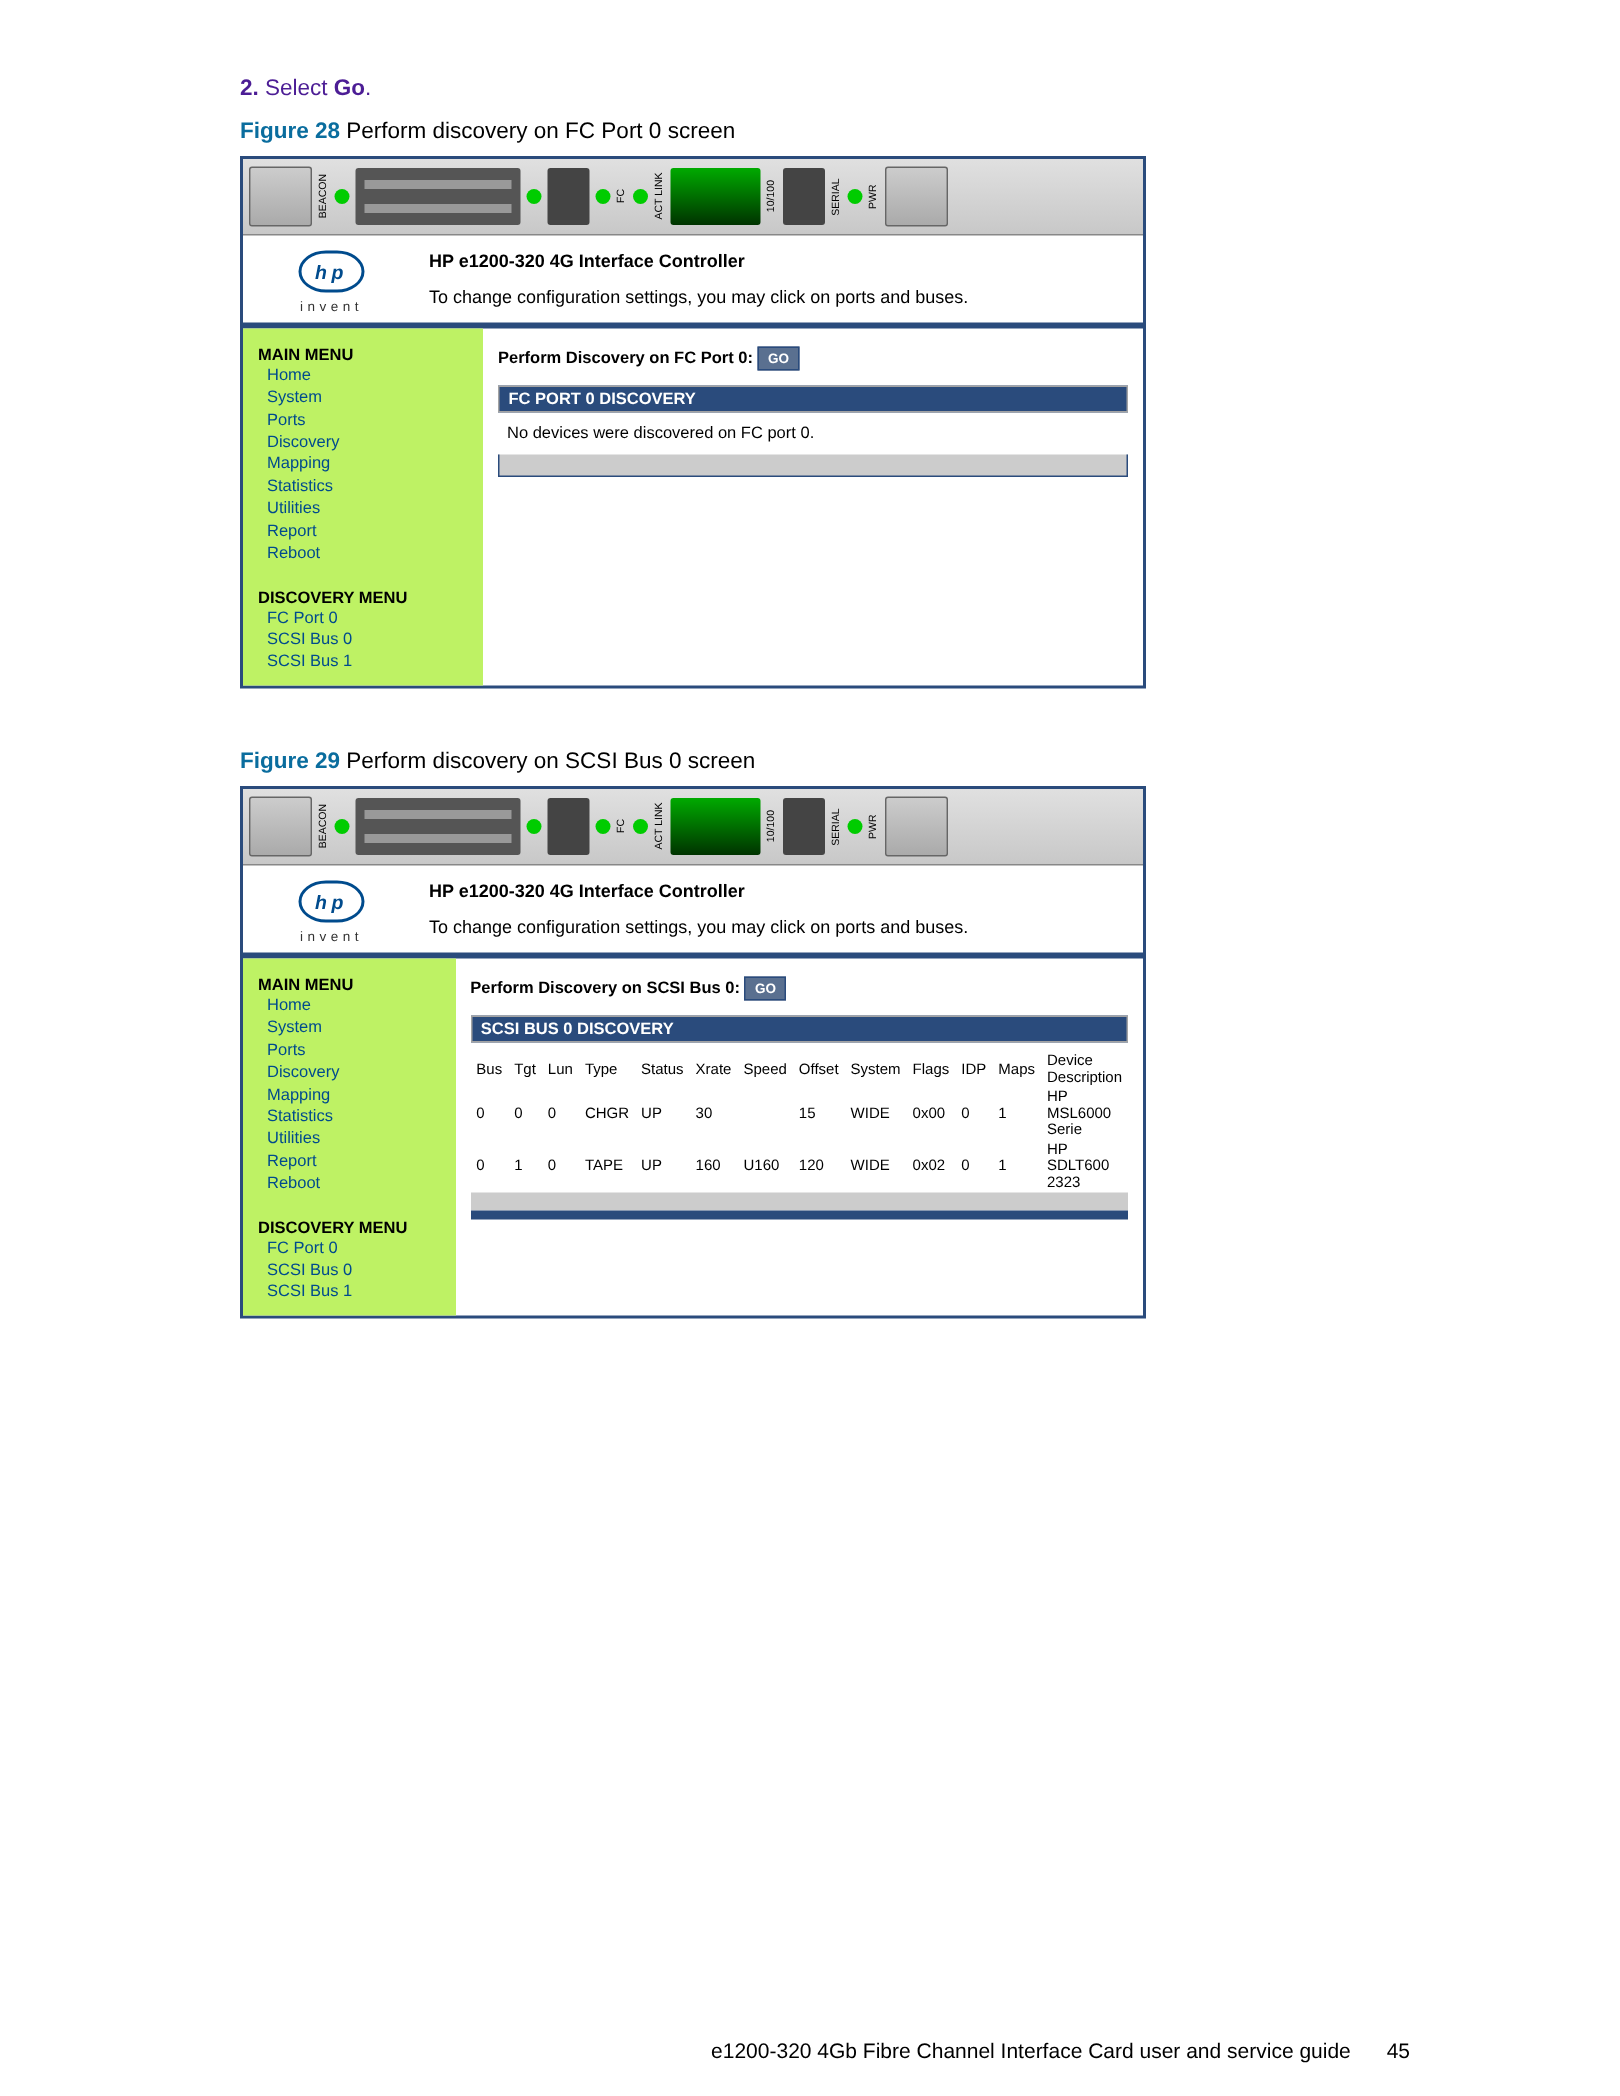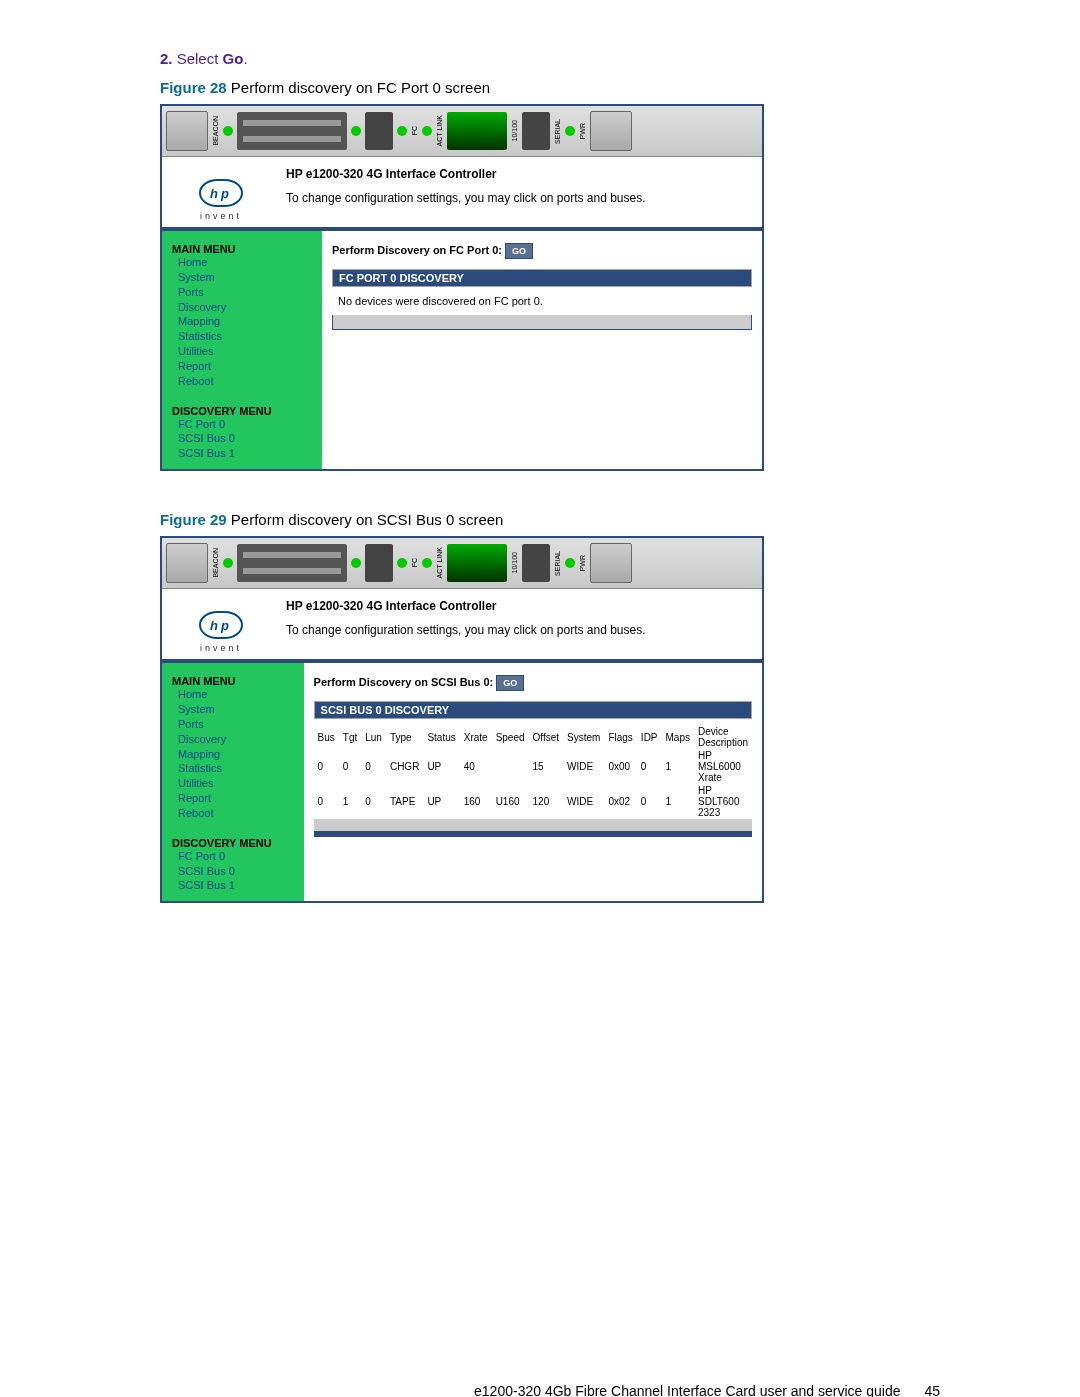--- a/index.html
+++ b/index.html
@@ -66,34 +66,34 @@
   }
   .hp-logo {
     width: 90px;
     text-align:center;
     font-size:9px;
     color:#333;
     letter-spacing:3px;
   }
   .hp-logo-mark {
     width:40px;height:24px;border:2px solid #004b8d;border-radius:50%/60%;
-    margin:12px auto 4px;display:flex;align-items:center;justify-content:center;
+    margin:0 auto 4px;display:flex;align-items:center;justify-content:center;
     font-style:italic;font-weight:bold;color:#004b8d;font-size:13px;
   }
   .ss-header-text { flex:1; font-size:12px; color:#000;}
   .ss-header-text .t1 { font-weight:bold; margin-bottom:10px; }
   .ss-body {
     display:flex;
     min-height: 200px;
   }
   .ss-sidebar {
     width: 140px;
     padding: 8px 10px;
     font-size: 11px;
-    background: #22c55e;
+    background: #bef264;
   }
   .menu-h { font-weight:bold; color:#000; font-size:11px; margin-top:4px;}
   .menu-i { color:#004b8d; margin-left:6px; line-height:1.35;}
   .ss-main {
     flex:1;
     padding: 6px 10px;
     font-size: 11px;
   }
   .disc-row { margin: 6px 0 10px 0;}
   .disc-row .lbl { font-weight:bold; color:#000; }
@@ -290,28 +290,28 @@
             <th>IDP</th>
             <th>Maps</th>
             <th>Device Description</th>
           </tr>
           <tr>
             <td>0</td>
             <td>0</td>
             <td>0</td>
             <td>CHGR</td>
             <td>UP</td>
-            <td>40</td>
+            <td>30</td>
             <td></td>
             <td>15</td>
             <td>WIDE</td>
             <td>0x00</td>
             <td>0</td>
             <td>1</td>
-            <td>HP MSL6000 Xrate</td>
+            <td>HP MSL6000 Serie</td>
           </tr>
           <tr>
             <td>0</td>
             <td>1</td>
             <td>0</td>
             <td>TAPE</td>
             <td>UP</td>
             <td>160</td>
             <td>U160</td>
             <td>120</td>

